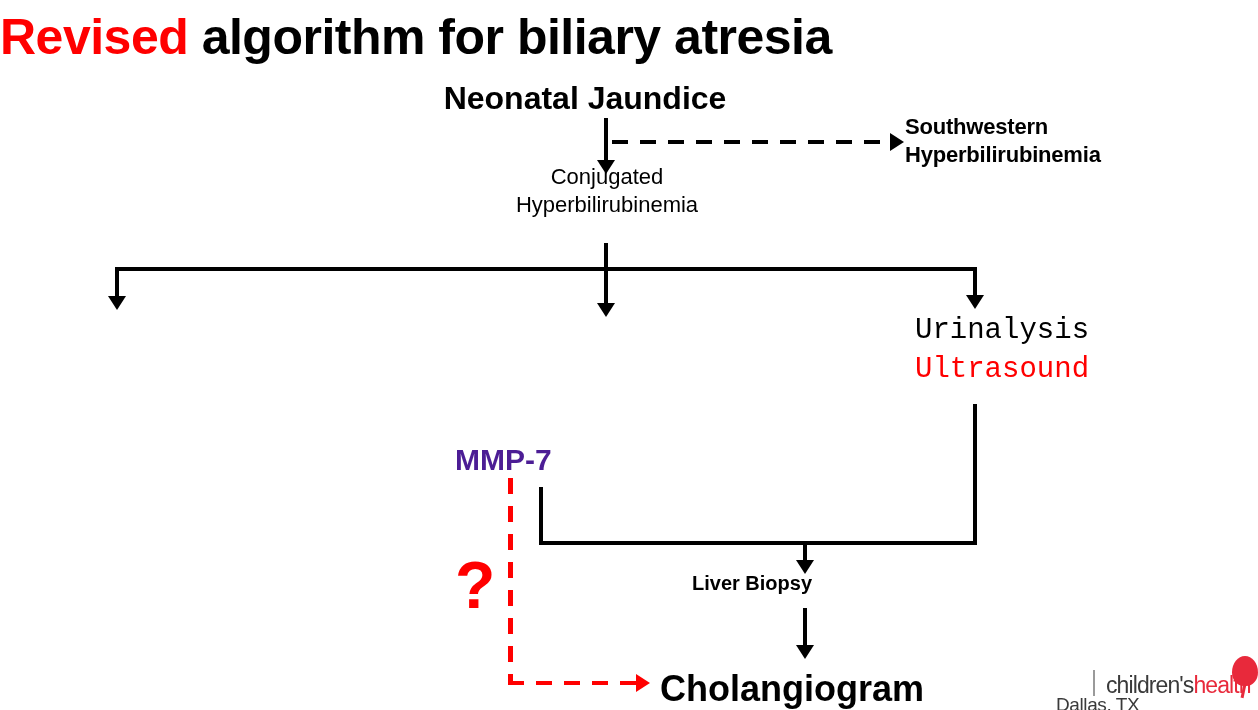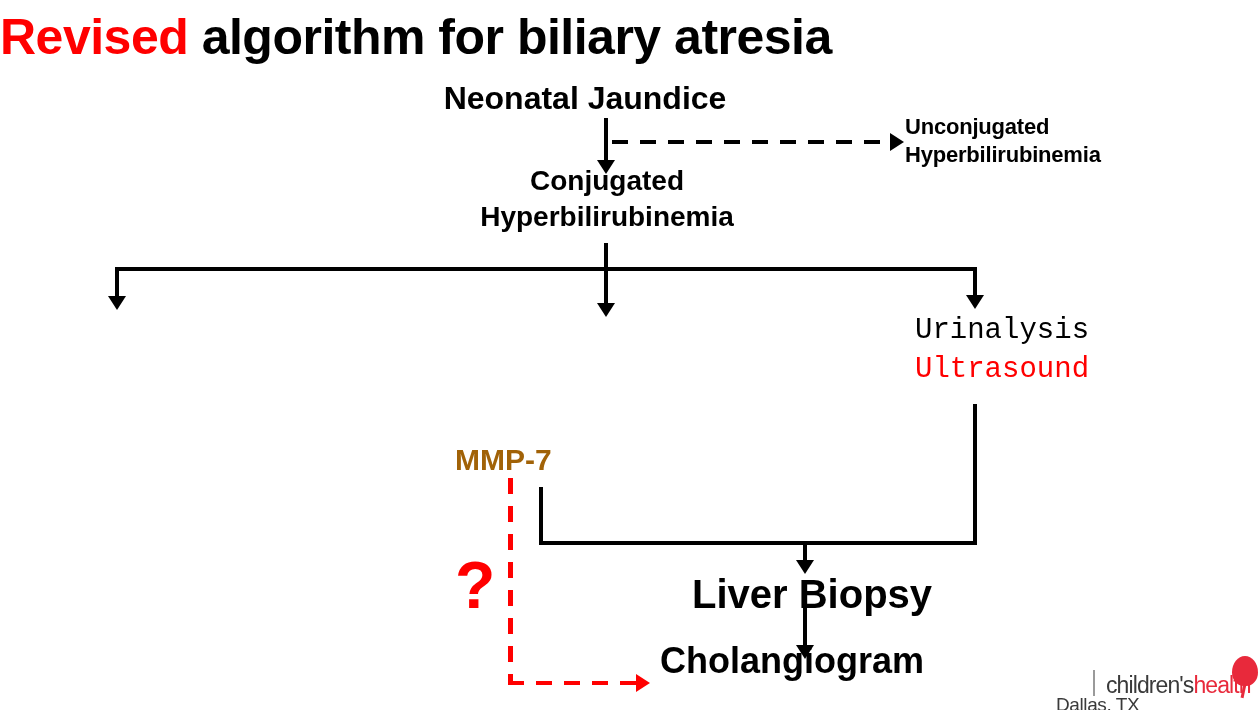--- a/index.html
+++ b/index.html
@@ -45,61 +45,61 @@
   #n-unconjugated {
     left: 905px; top: 113px;
     font-size: 22px;
     font-weight: bold;
     line-height: 1.25;
     letter-spacing: -0.2px;
   }
   #n-conjugated {
     left: 327px; top: 163px; width: 560px;
     text-align: center;
-    font-size: 28px;
-    font-weight: bold;
+    font-size: 22px;
+    font-weight: normal;
     line-height: 1.28;
   }
   #n-history {
     left: 38px; top: 310px;
     font-size: 29px;
     line-height: 1.35;
   }
   #n-labs {
     left: 455px; top: 318px;
     font-size: 29px;
     line-height: 1.36;
   }
   #n-mmp7 {
     left: 455px; top: 443px;
     font-size: 30px;
     font-weight: bold;
-    color: #a16207;
+    color: #4c1d95;
   }
   #n-urinalysis {
     left: 915px; top: 311px;
     font-size: 29px;
     line-height: 1.35;
     font-family: Liberation Mono, monospace;
   }
   #n-urinalysis .red { color: #FF0000; text-align: right; }
   #n-qmark {
     left: 455px; top: 552px;
     font-size: 66px;
     font-weight: bold;
     color: #FF0000;
     line-height: 1;
   }
   #n-liverbiopsy {
     left: 692px; top: 572px;
-    font-size: 40px;
+    font-size: 20px;
     font-weight: bold;
   }
   #n-cholangiogram {
-    left: 660px; top: 640px;
+    left: 660px; top: 668px;
     font-size: 36px;
     font-weight: bold;
   }
 
   
   .ln { background: #000000; }
   .vline { width: 4px; }
   .hline { height: 4px; }
   .arrowhead-down {
     width: 0; height: 0;
@@ -183,21 +183,21 @@
   <div id="title" class="abs"><span class="red">Revised</span><span> algorithm for biliary atresia</span></div>
 
   <div id="n-neonatal" class="abs node">Neonatal Jaundice</div>
 
   <div class="abs ln vline" style="left:604px; top:118px; height:50px;"></div>
   <div class="abs arrowhead-down" style="left:597px; top:160px;"></div>
 
   <div class="abs dash-h" style="left:612px; top:140px; width:280px;"></div>
   <div class="abs arrowhead-right" style="left:890px; top:133px;"></div>
 
-  <div id="n-unconjugated" class="abs node">Unconjugated
+  <div id="n-unconjugated" class="abs node">Southwestern
 Hyperbilirubinemia</div>
 
   <div id="n-conjugated" class="abs node">Conjugated
 Hyperbilirubinemia</div>
 
   <div class="abs ln vline" style="left:604px; top:243px; height:28px;"></div>
 
   <div class="abs ln hline" style="left:115px; top:267px; width:862px;"></div>
 
   <div class="abs ln vline" style="left:115px; top:267px; height:36px;"></div>

